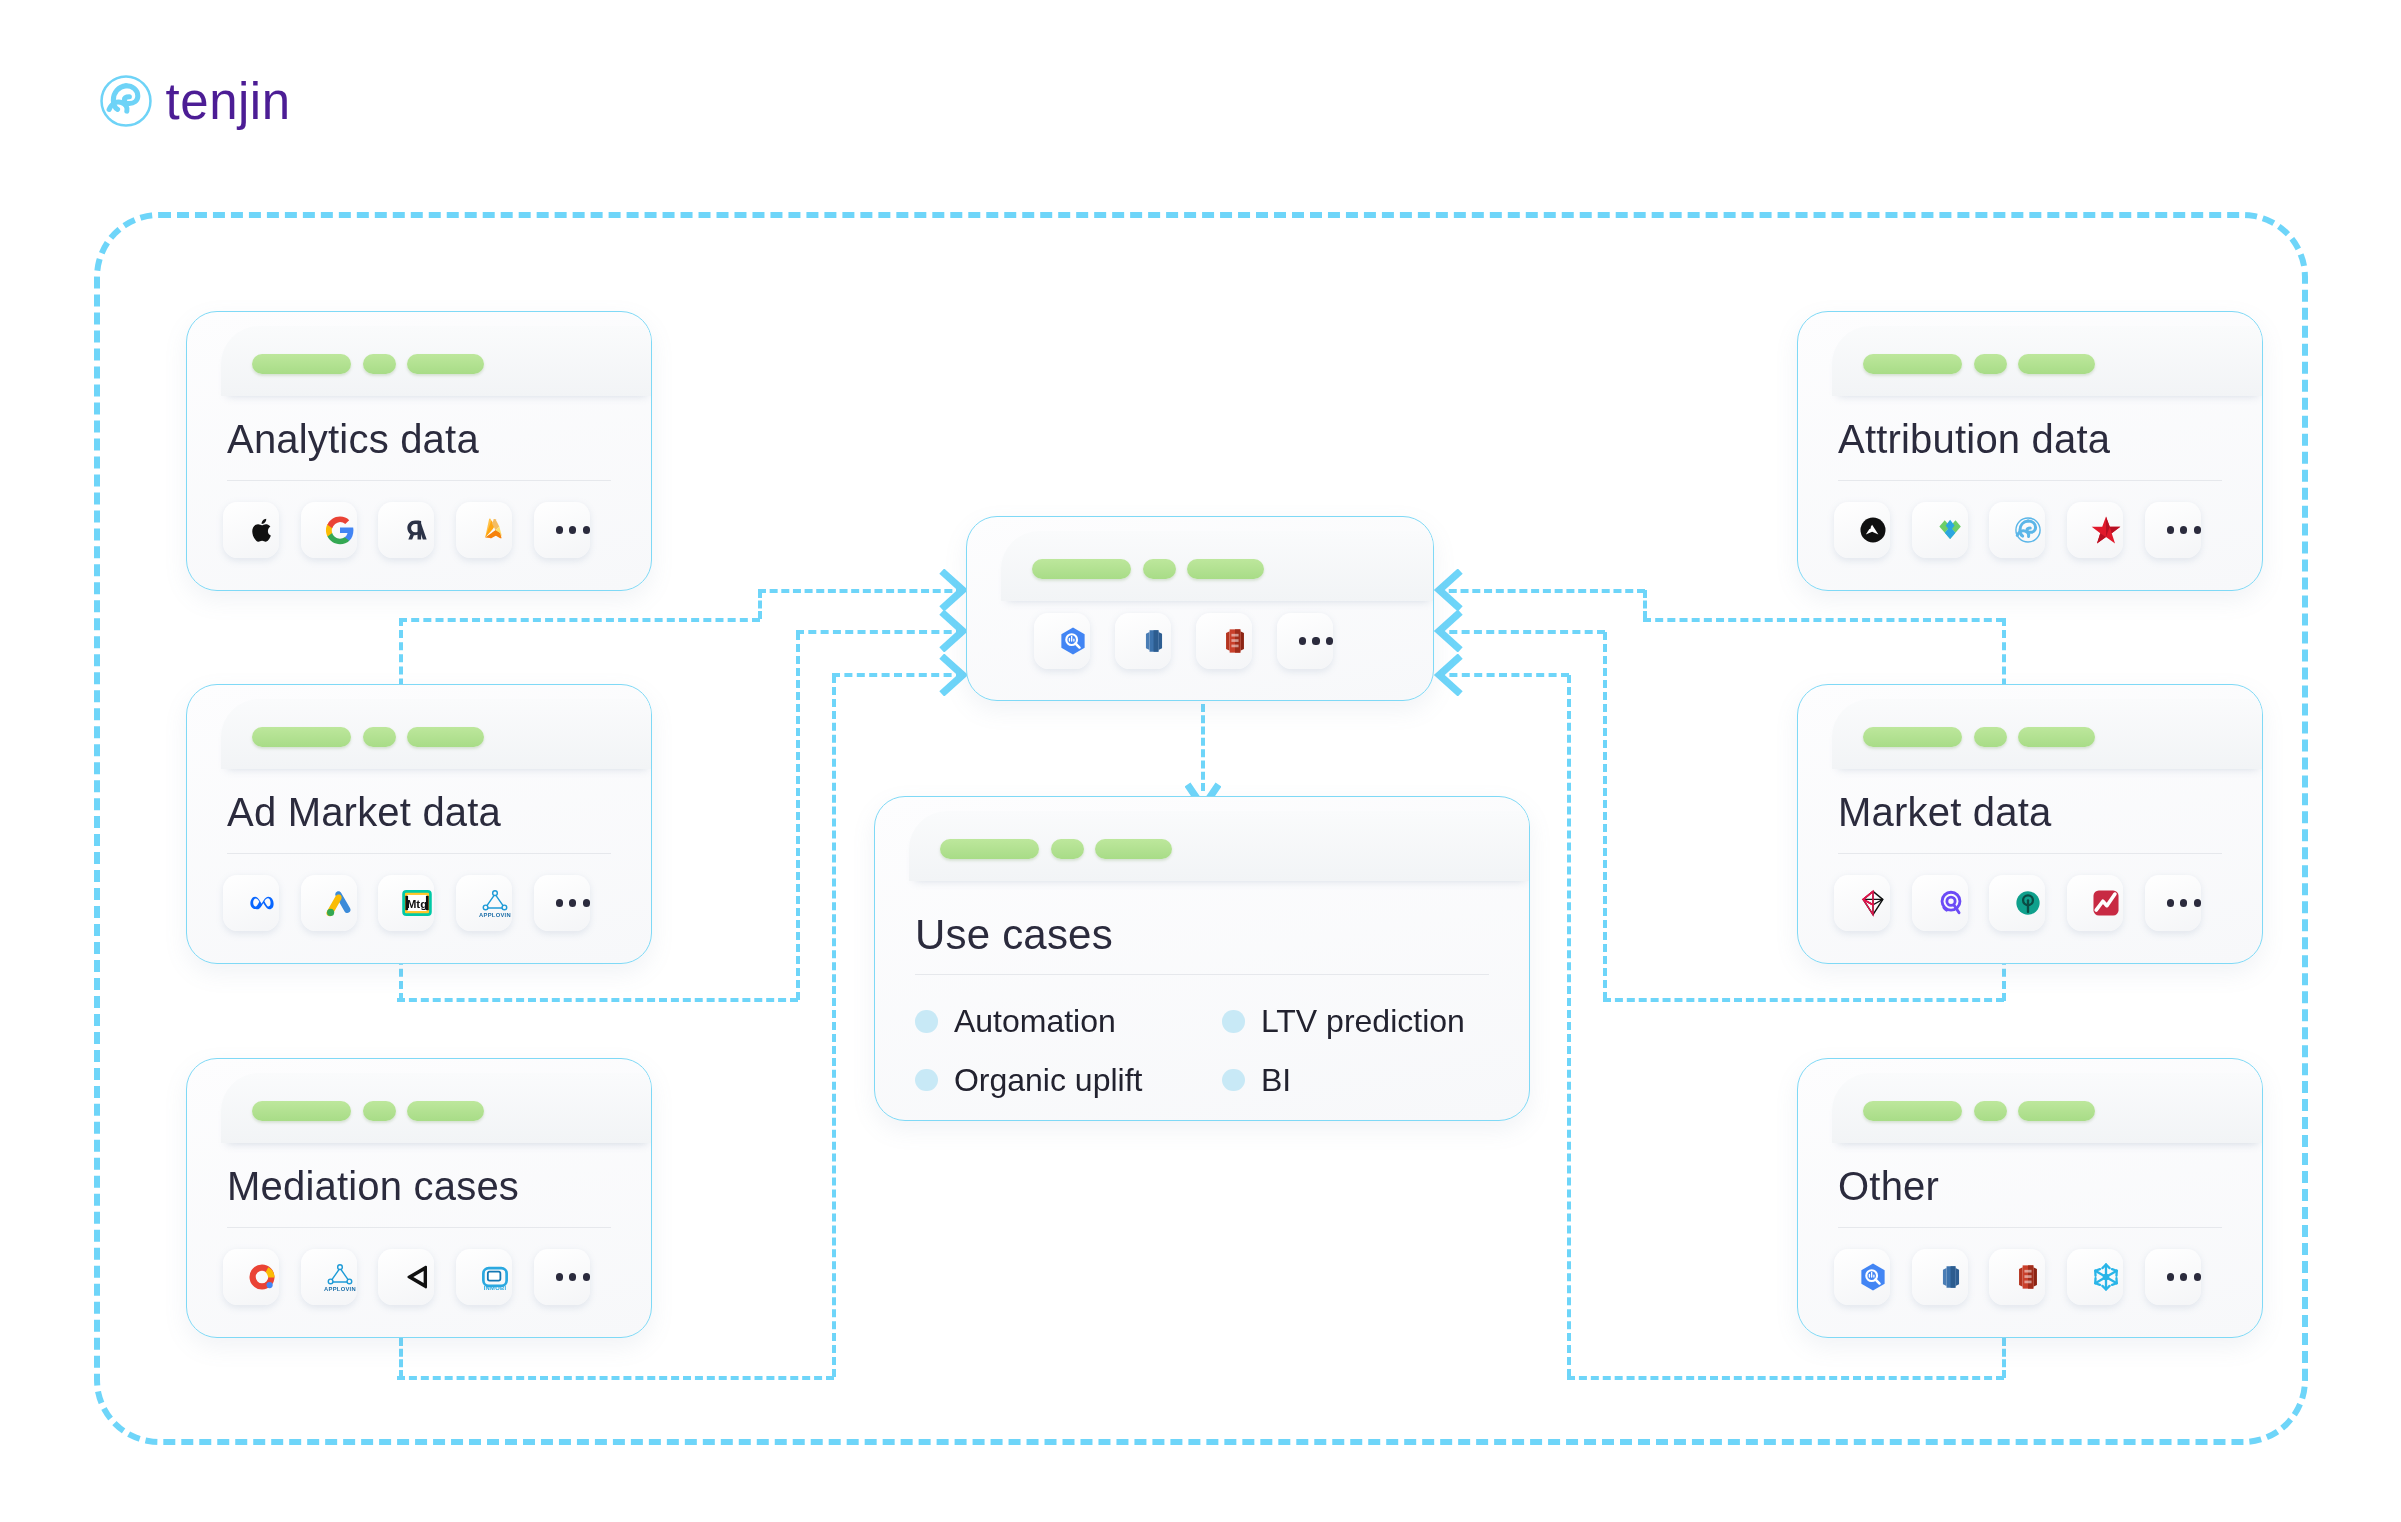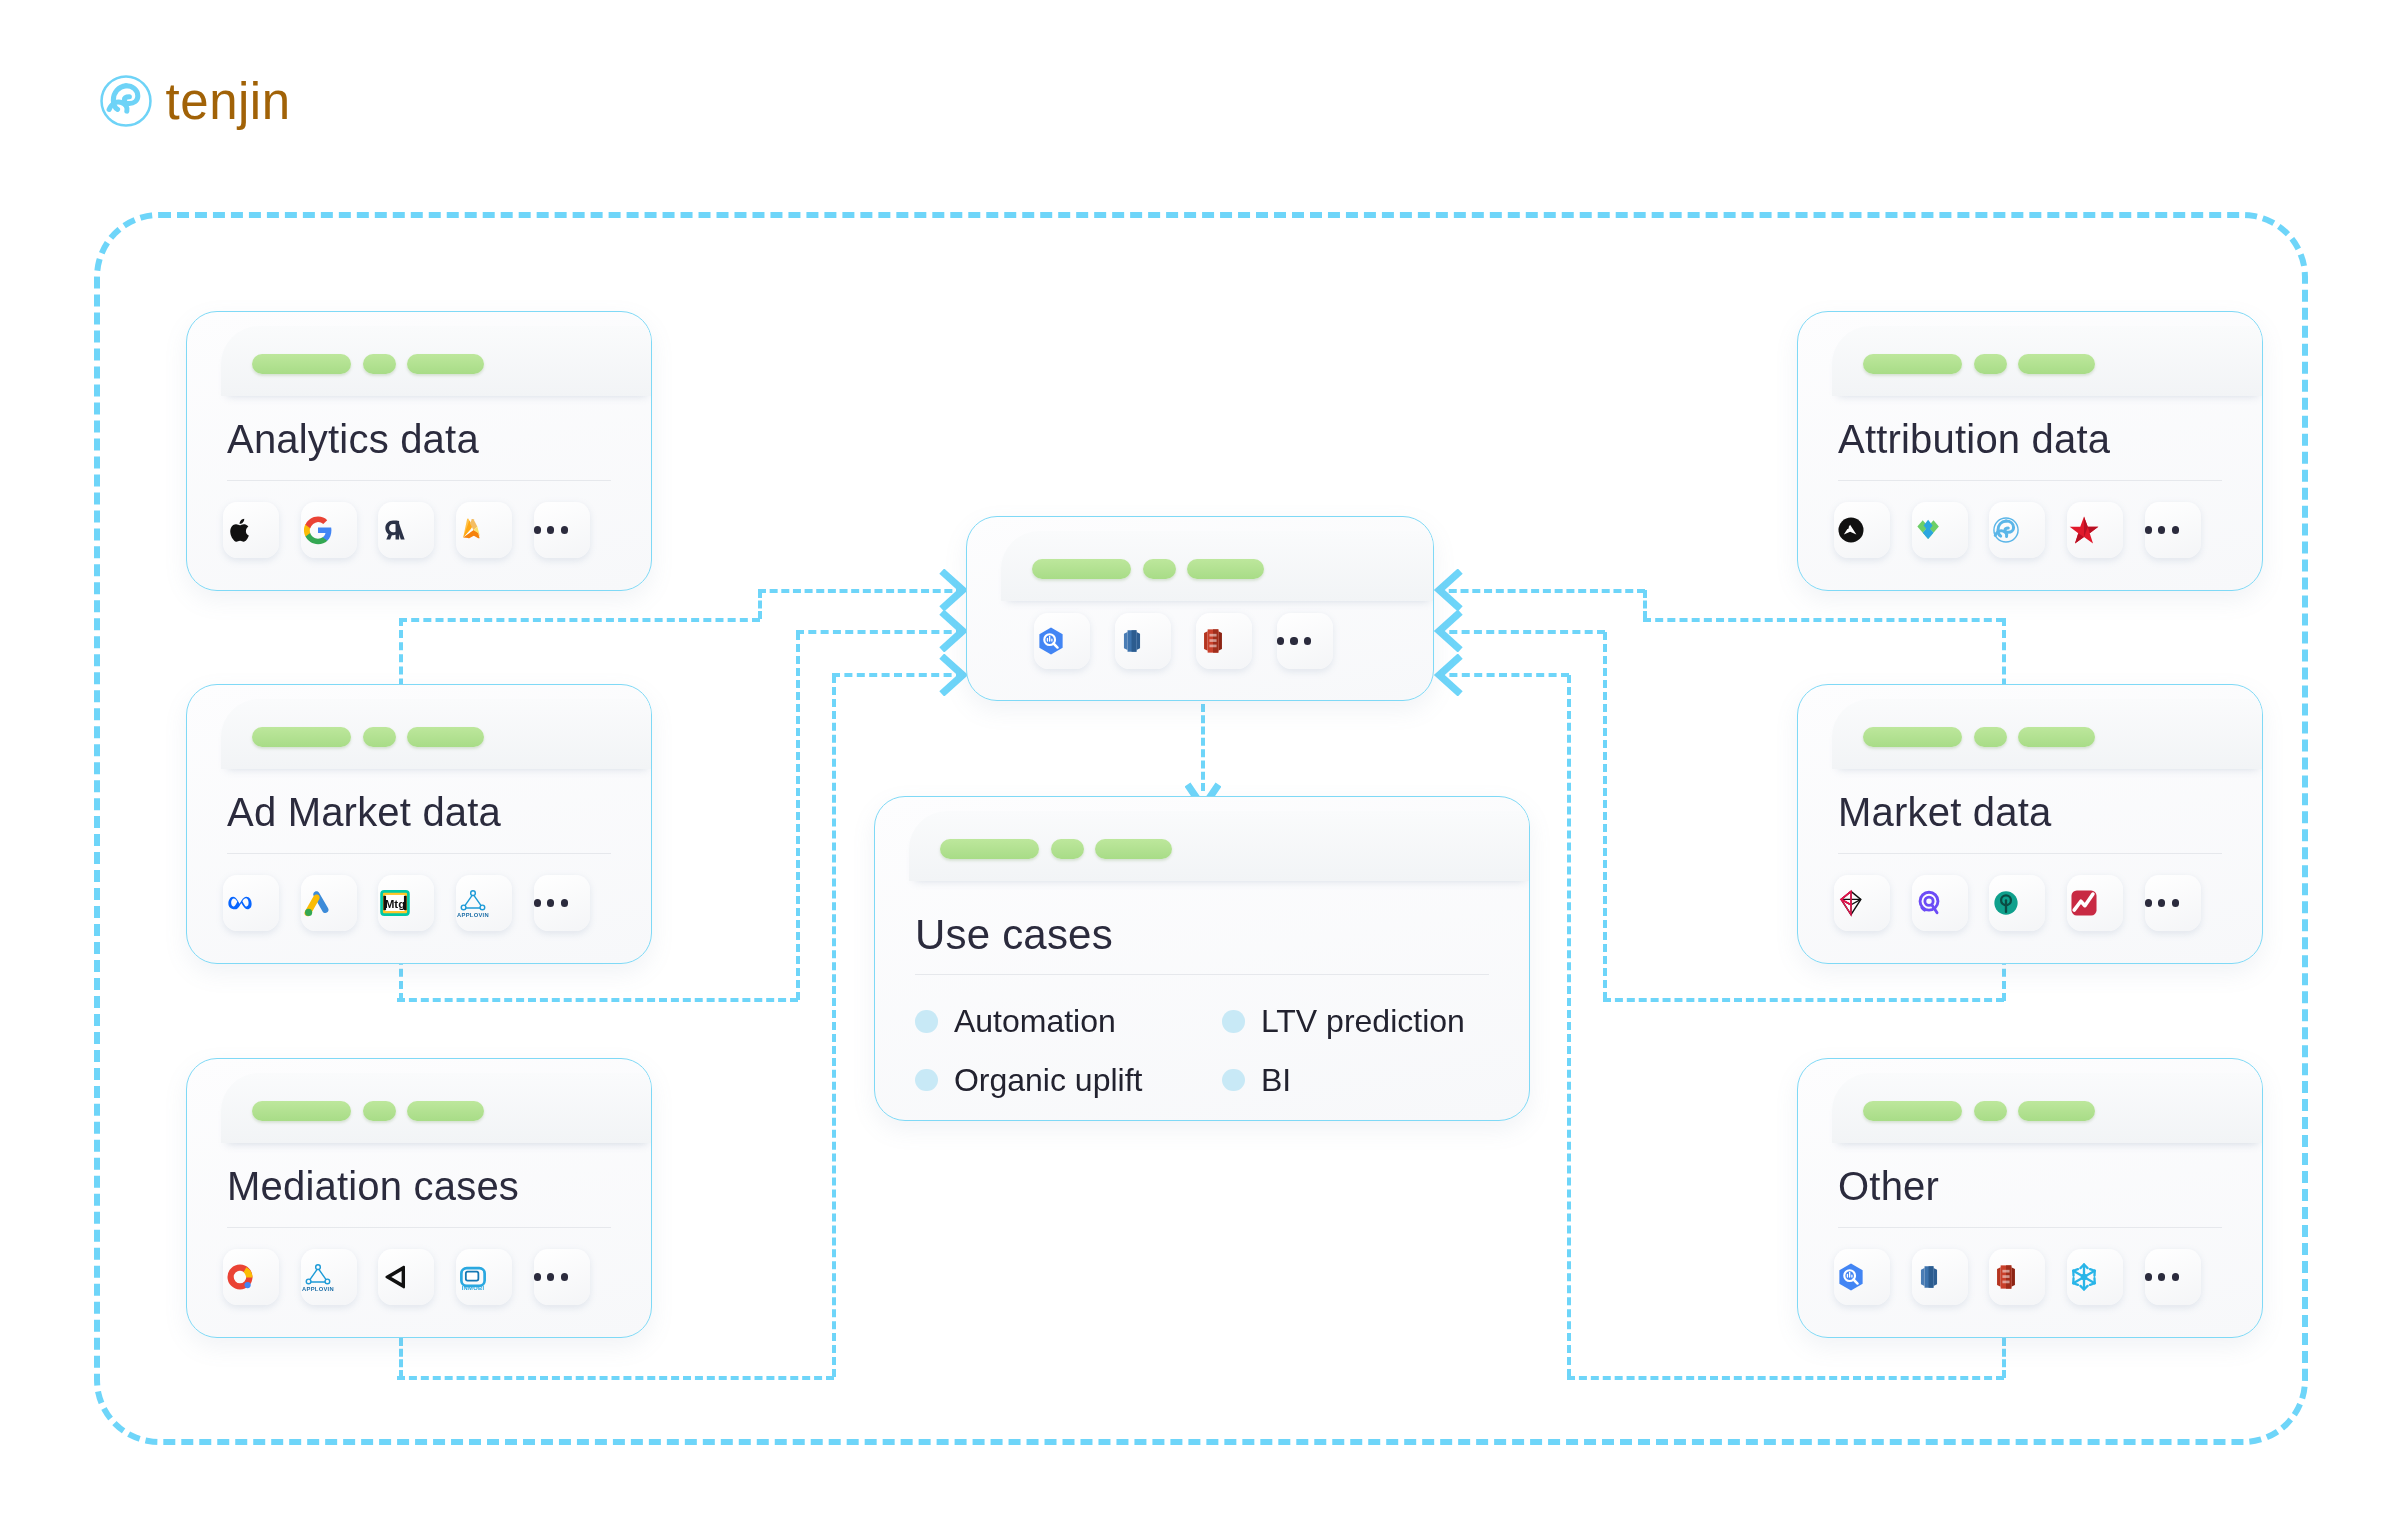--- a/index.html
+++ b/index.html
@@ -7,21 +7,21 @@
     width: 2401px; height: 1522px;
     background: #ffffff;
     font-family: "Liberation Sans", sans-serif;
     overflow: hidden;
   }
   #stage { position: relative; width: 2401px; height: 1522px; }
 
   
   .logo { position: absolute; left: 99px; top: 74px; display: flex; align-items: center; gap: 12.6px; }
   .logo-mark { width: 54px; height: 54px; }
-  .logo-text { font-size: 51px; color: #a16207; letter-spacing: 0.5px; font-weight: 400; line-height: 1; }
+  .logo-text { font-size: 51px; color: #4c1d95; letter-spacing: 0.5px; font-weight: 400; line-height: 1; }
 
   
   .frame {
     position: absolute; left: 94px; top: 212px;
     width: 2214px; height: 1233px;
     border: 6.3px dashed #6ed5f9;
     border-radius: 65px;
   }
 
   
@@ -57,21 +57,21 @@
   .card-rule {
     position: absolute; left: 40px; right: 40px; top: 168px;
     height: 0.9px; background: #e6e8ec;
   }
 
   .icon-row { position: absolute; left: 36px; top: 190px; display: flex; align-items: center; gap: 21.7px; }
   .icon-tile {
     width: 56px; height: 56px; border-radius: 14.4px;
     background: linear-gradient(160deg,#ffffff 0%, #f4f5f7 100%);
     box-shadow: 0 2.7px 7.2px rgba(130,150,175,.18);
-    display: flex; align-items: center; justify-content: flex-start;
+    display: flex; align-items: center; justify-content: flex-end;
   }
   .icon-tile svg { width: 34px; height: 34px; display: block; }
   .dots { display: flex; gap: 6.3px; }
   .dots i { width: 7.2px; height: 7.2px; border-radius: 50%; background: #2b2b3d; display: block; }
 
   
   .card.left  { left: 186px;  width: 466px; height: 280px; }
   .card.right { left: 1750px; width: 466px; height: 280px; margin-left: 47px; }
   .row1 { top: 311px; }
   .row2 { top: 684px; }

